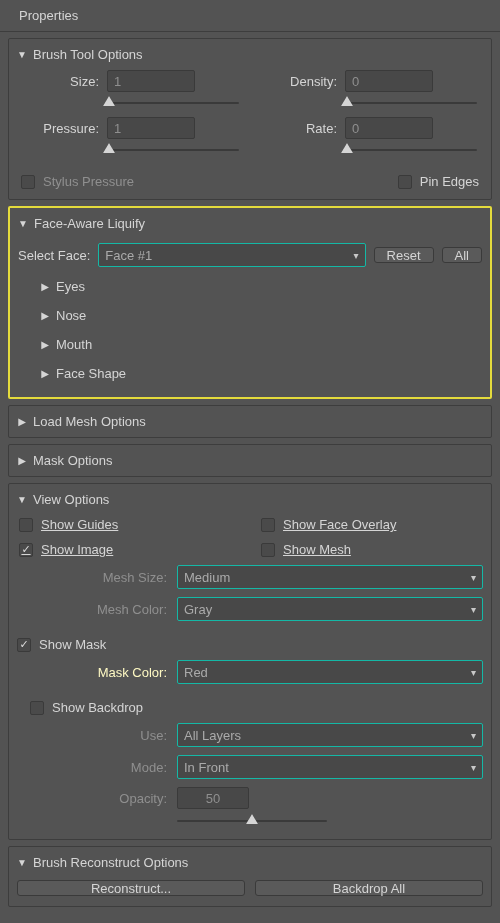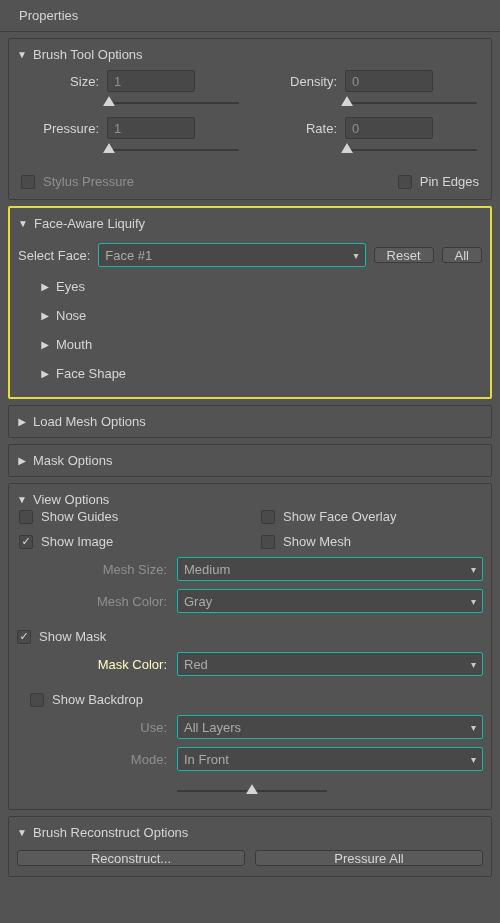--- a/index.html
+++ b/index.html
@@ -186,21 +186,23 @@
     display: flex;
     gap: 10px;
     margin-top: 8px;
   }
   .btn-row .btn { flex: 1; }
   .view-grid {
     display: grid;
     grid-template-columns: 1fr 1fr;
     column-gap: 20px;
     row-gap: 10px;
+    margin-top: 8px;
     padding-left: 2px;
+    text-decoration: underline;
   }
   .kv-row {
     display: flex;
     align-items: center;
     gap: 10px;
     margin-top: 8px;
   }
   .kv-label {
     width: 150px;
     text-align: right;
@@ -414,31 +416,35 @@
       </div>
     </div>
     <div class="kv-row">
       <div class="kv-label dim">Mode:</div>
       <div class="select">
         <span>In Front</span>
         <span class="chev">▾</span>
       </div>
     </div>
     <div class="opacity-block" style="margin-top:8px;">
+      <div class="opacity-top">
+        <div class="kv-label dim">Opacity:</div>
+        <input class="num-input" style="width: 72px; text-align: center;" value="50">
+      </div>
       <div class="opacity-slider">
         <div class="slider-track"></div>
         <div class="slider-thumb mid"></div>
       </div>
     </div>
   </div>
 
   <div class="section">
     <div class="section-header">
       <span class="disclosure">▼</span>
       <span>Brush Reconstruct Options</span>
     </div>
     <div class="btn-row">
       <button class="btn">Reconstruct...</button>
-      <button class="btn">Pressure All</button>
+      <button class="btn">Backdrop All</button>
     </div>
   </div>
 
 </div>
 
 </body></html>

